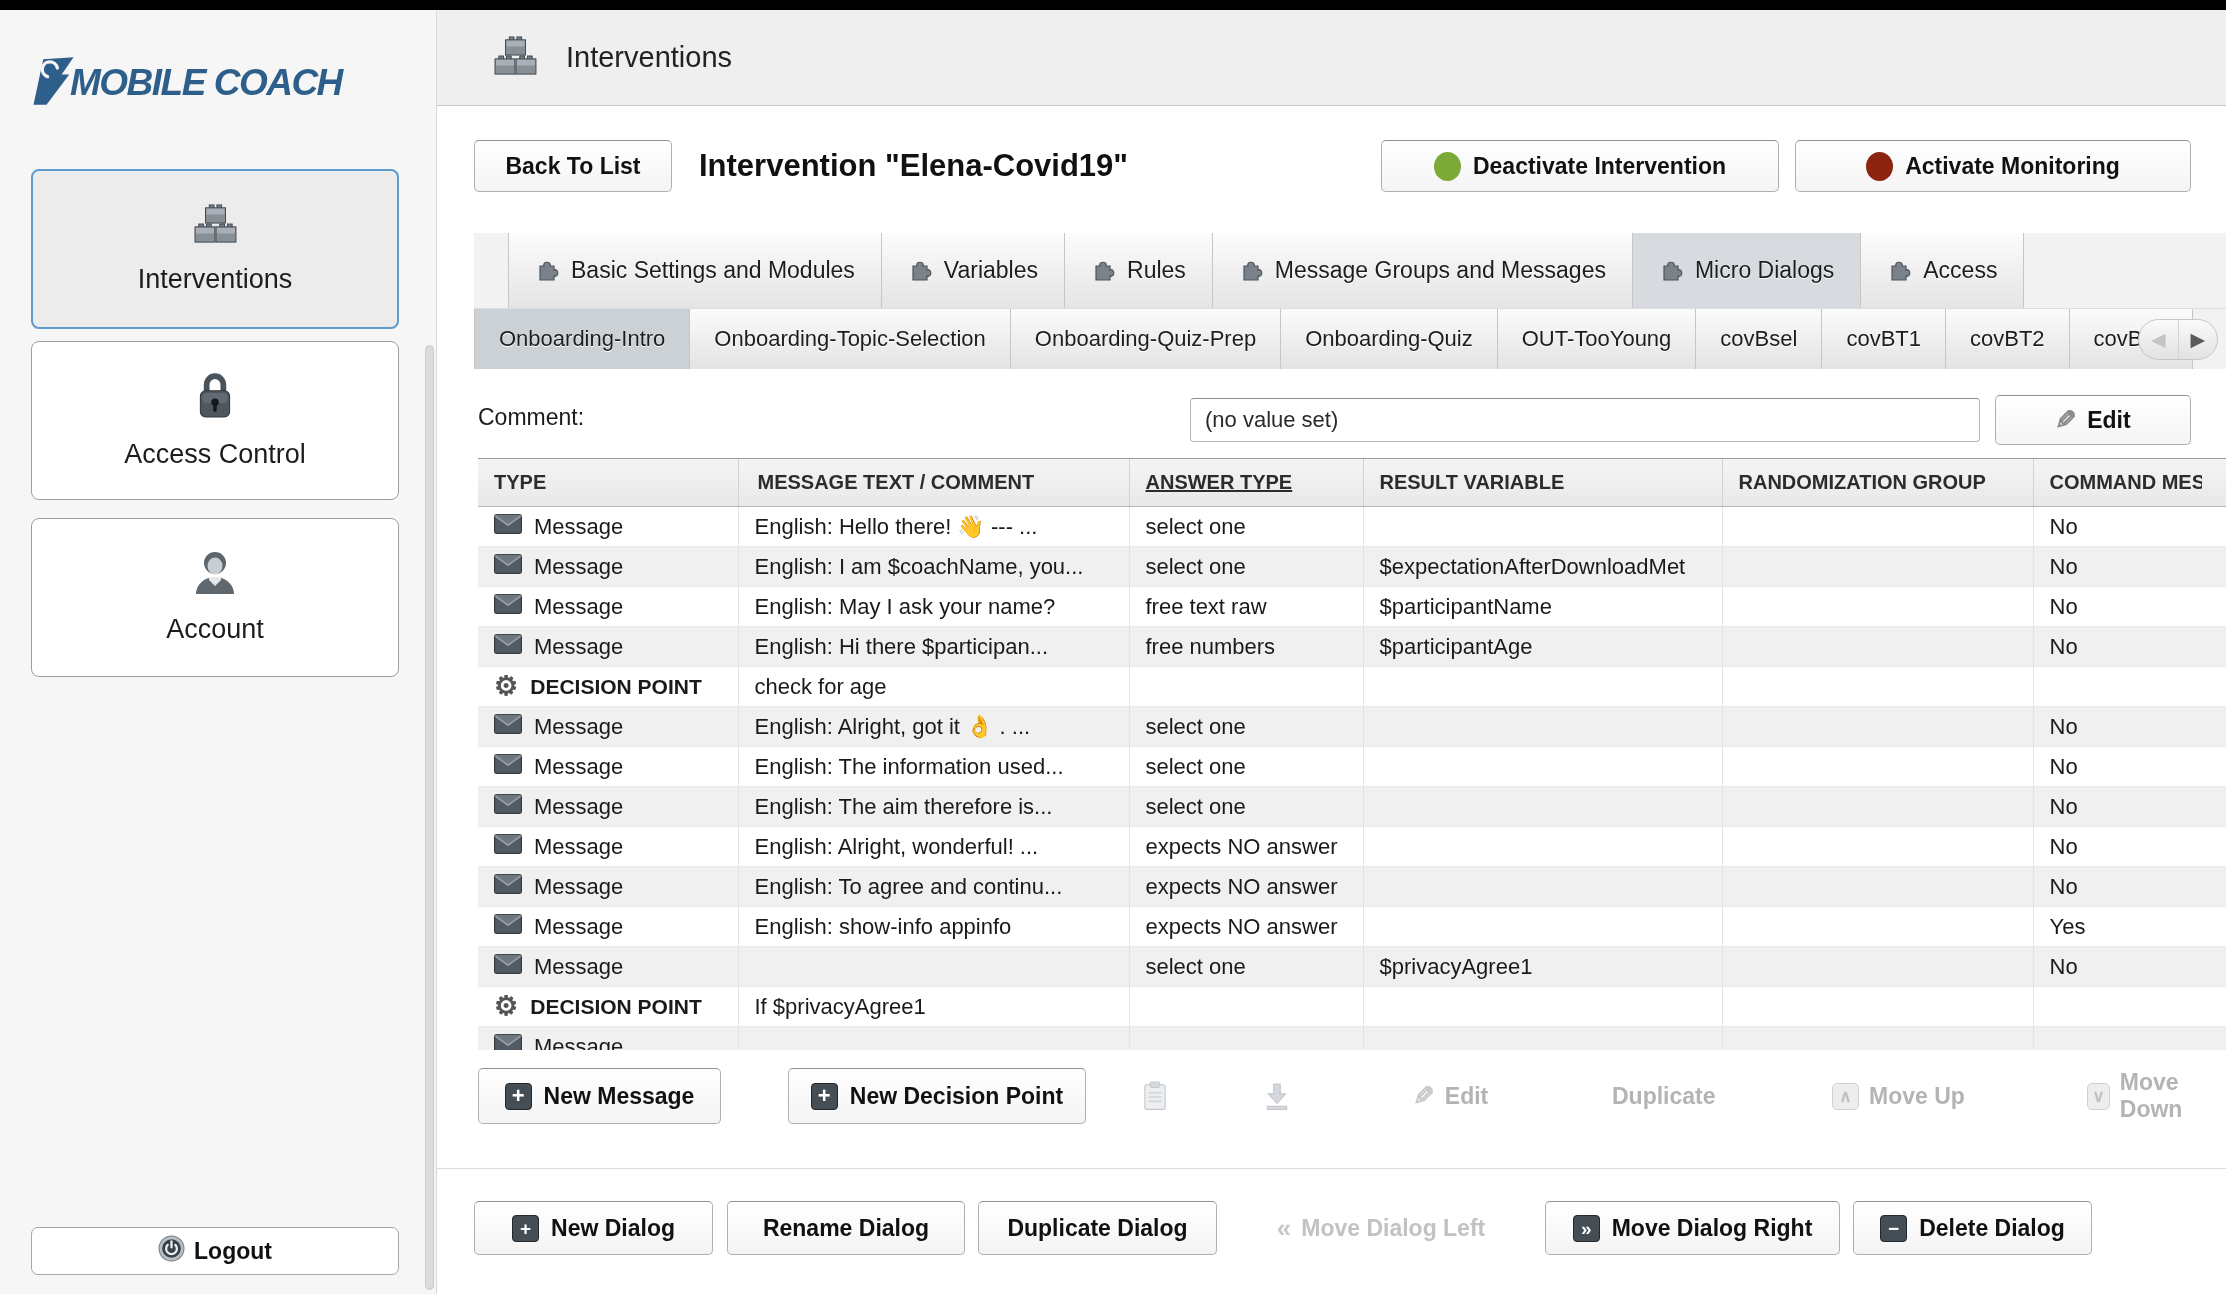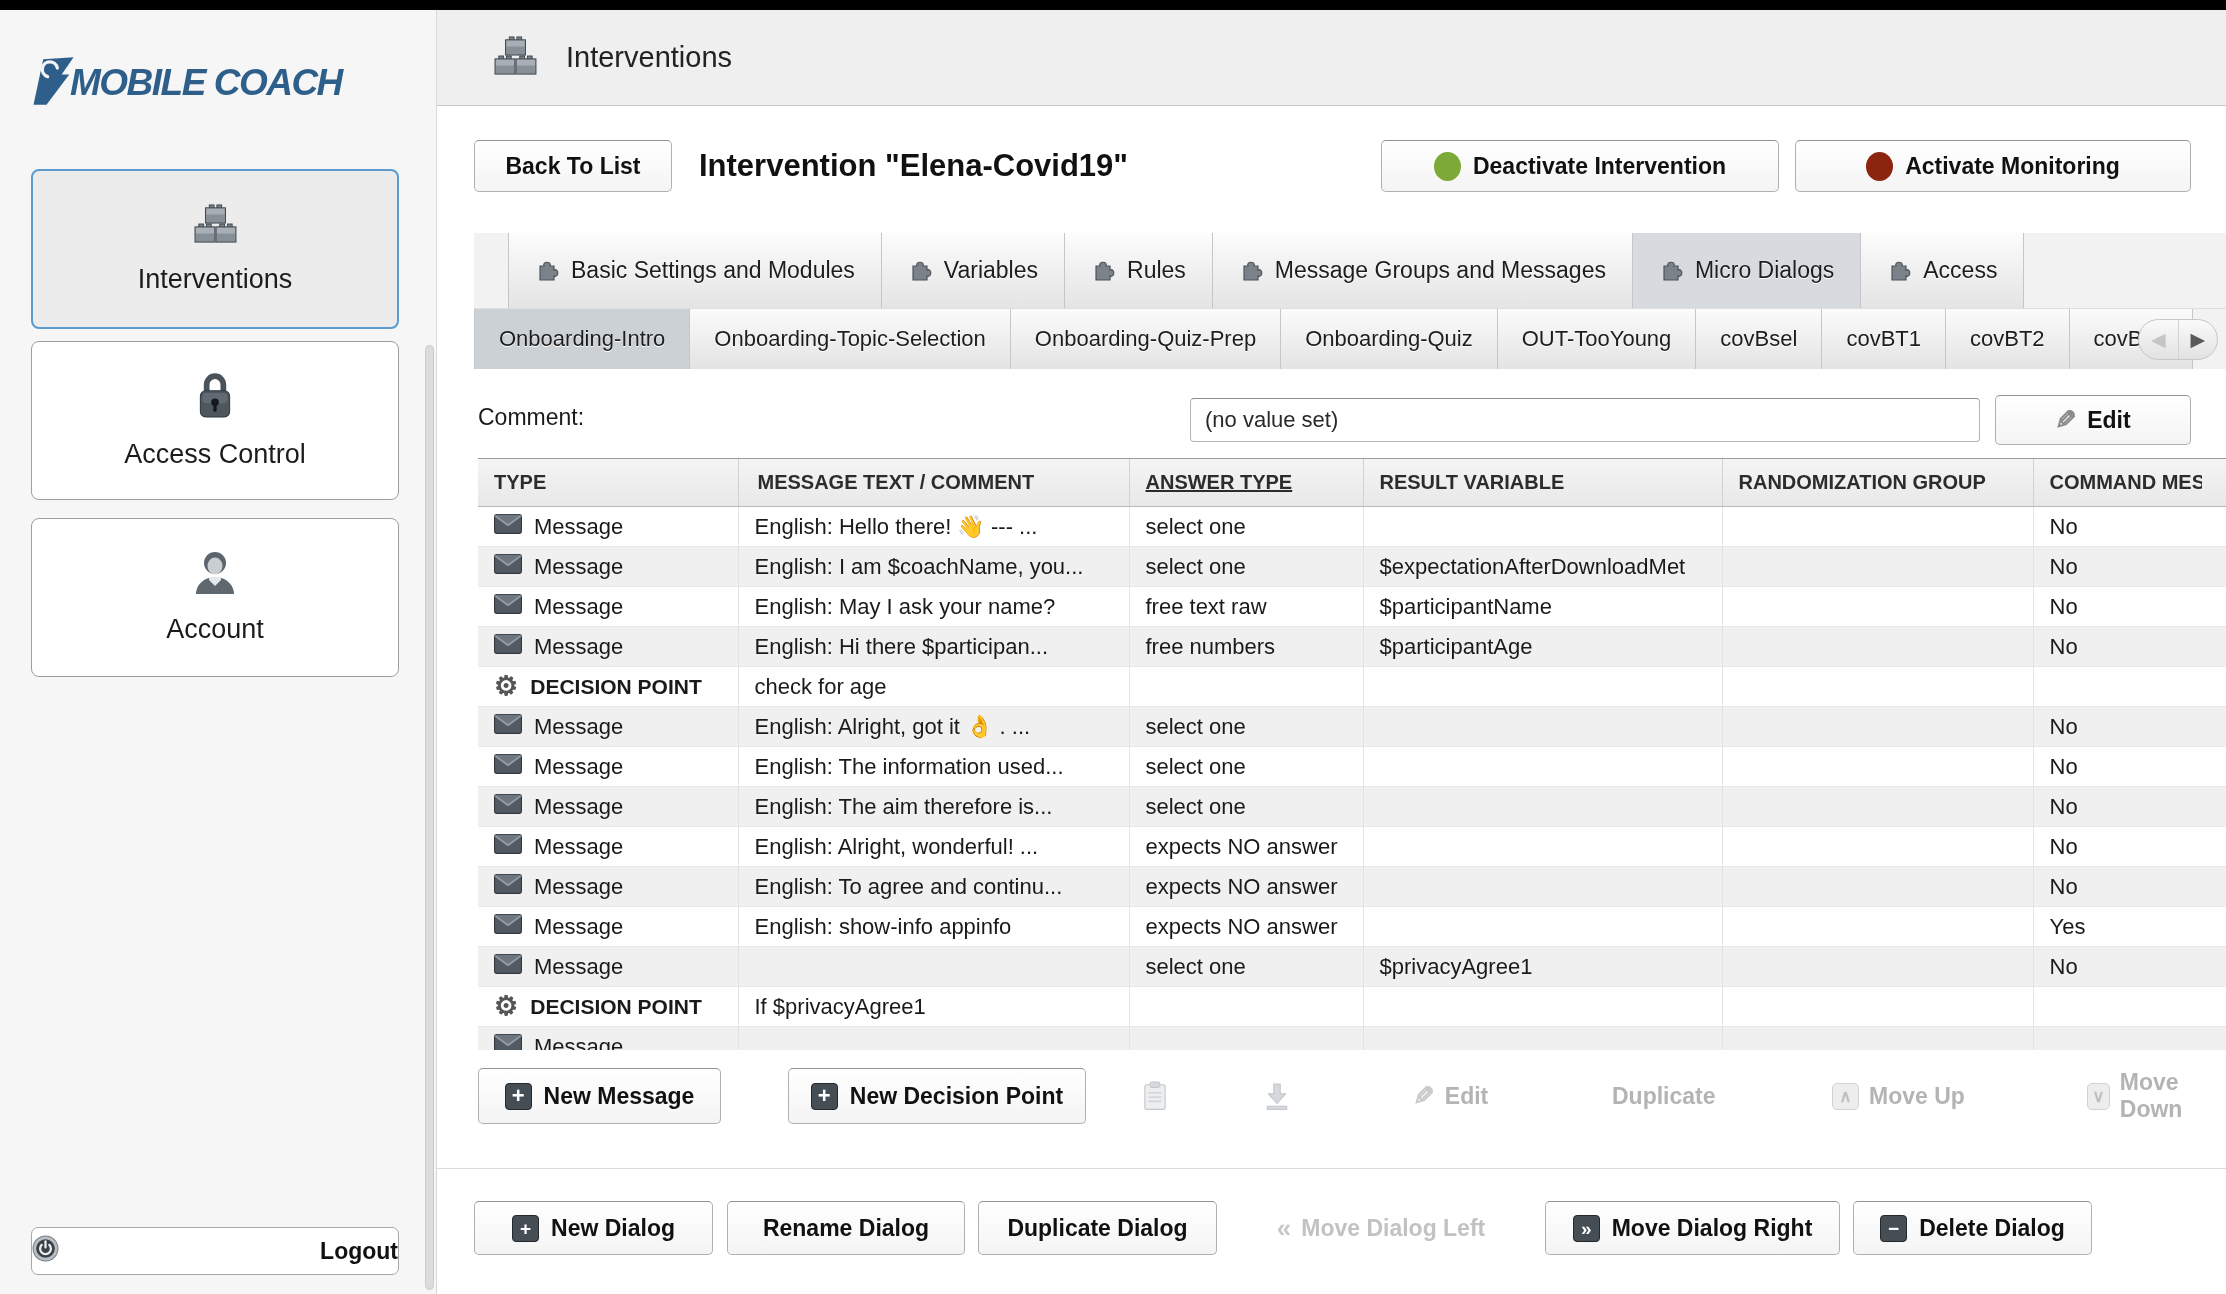--- a/index.html
+++ b/index.html
@@ -11,21 +11,21 @@
   
   .sidebar { position:absolute; left:0; top:10px; width:437px; height:1284px; background:#f6f6f6; border-right:1px solid #d9d9d9; }
   .side-scroll { position:absolute; right:2px; top:335px; bottom:4px; width:9px; background:#dcdcdc; border:1px solid #cbcbcb; border-radius:6px; }
   .logo { position:absolute; left:30px; top:45px; display:flex; align-items:center; }
   .logo-text { font-size:37px; font-weight:bold; font-style:italic; color:#2e5f8a; letter-spacing:-1.5px; margin-left:-6px; }
   .side-card { position:absolute; left:31px; width:368px; background:#fff; border:1px solid #9e9e9e; border-radius:8px;
                display:flex; flex-direction:column; align-items:center; justify-content:center; gap:16px; cursor:pointer; }
   .side-card.selected { background:#ececec; border:2px solid #5b9bd0; }
   .side-card .card-label { font-size:27px; color:#1c1c1c; }
   .logout-btn { position:absolute; left:31px; top:1217px; width:368px; height:48px; background:#fff; border:1px solid #a8a8a8;
-                border-radius:7px; display:flex; align-items:center; justify-content:space-between; gap:9px; font-size:23px; font-weight:bold; color:#111; cursor:pointer; }
+                border-radius:7px; display:flex; align-items:center; justify-content:center; gap:9px; font-size:23px; font-weight:bold; color:#111; cursor:pointer; }
 
   
   .main { position:absolute; left:437px; top:10px; width:1789px; height:1284px; background:#fff; }
   .main-header { position:absolute; left:0; top:0; width:1789px; height:96px; background:#efefef; border-bottom:1px solid #c8c8c8;
                  display:flex; align-items:center; }
   .main-header .mh-icon { margin-left:55px; }
   .main-header .mh-title { margin-left:28px; font-size:29px; color:#222; }
 
   .btn { background:linear-gradient(#ffffff,#f4f4f4); border:1px solid #b0b0b0; border-top-color:#939393; border-radius:5px;
          display:flex; align-items:center; justify-content:center; font-weight:bold; color:#111; cursor:pointer; }

